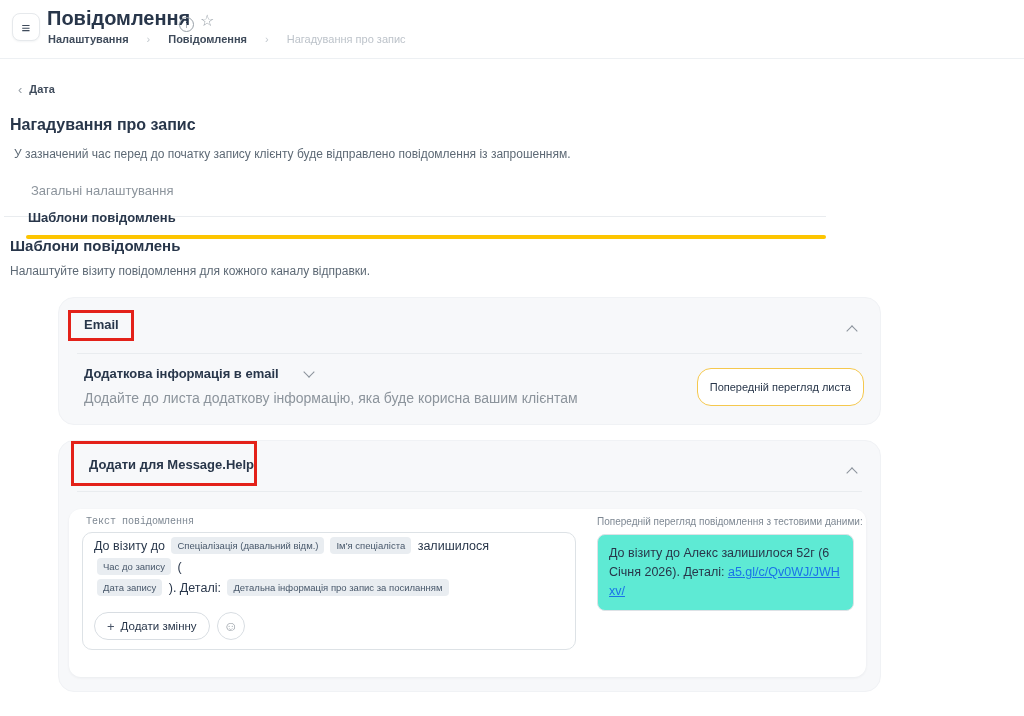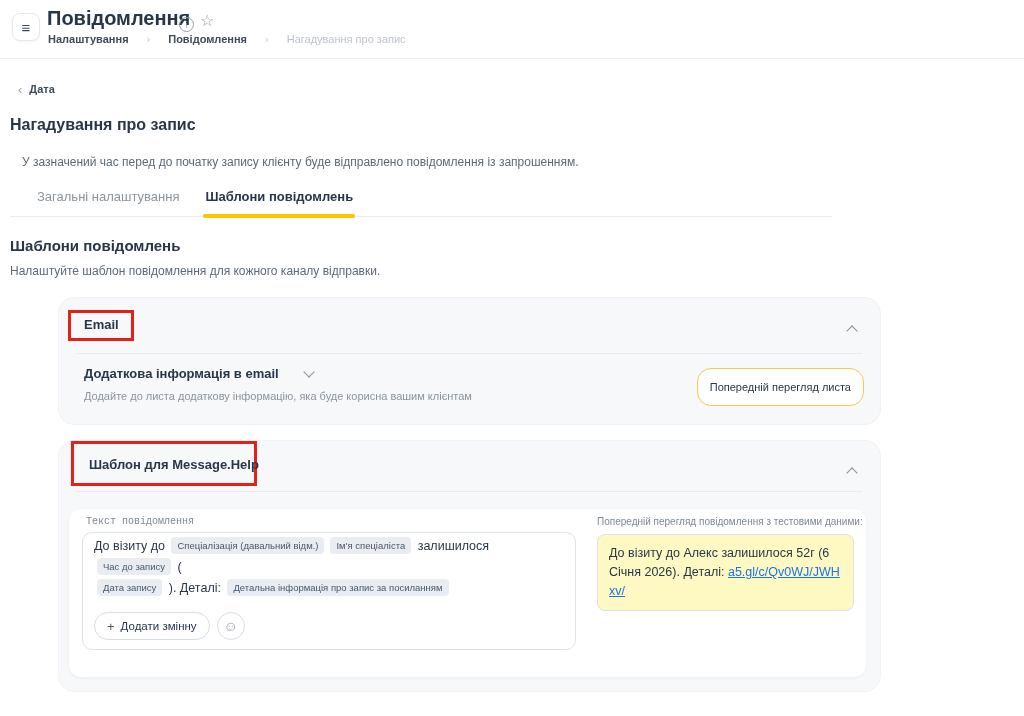--- a/index.html
+++ b/index.html
@@ -18,25 +18,25 @@
   .bc-item{color:#3f4b5b;font-weight:700;cursor:pointer;}
   .bc-item.muted{color:#bdc3ca;font-weight:400;cursor:default;}
   .bc-sep{color:#c3c9cf;}
   .hdr-divider{position:absolute;left:0;top:58px;width:1024px;height:1px;background:#edf0f3;}
 
   
   .back-link{position:absolute;left:18px;top:83px;font-size:11px;font-weight:700;color:#3f4b5b;
     display:flex;gap:7px;align-items:center;cursor:pointer;}
   .back-chev{color:#98a0a8;font-weight:400;font-size:13px;line-height:11px;}
   .page-h{position:absolute;left:10px;top:116px;font-size:16px;font-weight:700;margin:0;color:#28364a;}
-  .page-desc{position:absolute;left:10px;top:143px;font-size:12px;color:#5d6975;margin:12px;}
+  .page-desc{position:absolute;left:10px;top:143px;font-size:12px;color:#5d6975;margin:4px;}
 
   
-  .tabs{position:absolute;left:10px;top:183px;width:822px;height:34px;border-bottom:1px solid #e9ecef;
-    display:flex;align-items:flex-end;box-sizing:border-box;}
+  .tabs{position:absolute;left:4px;top:183px;width:822px;height:34px;border-bottom:1px solid #e9ecef;
+    display:flex;box-sizing:border-box;flex-direction:column;}
   .tab{font-size:13px;color:#8c949c;padding:0 2px 12px;margin-left:25px;cursor:pointer;position:relative;}
   .tab.active{color:#28364a;font-weight:700;margin-left:22px;}
   .tab.active::after{content:"";position:absolute;left:0;right:0;bottom:-2px;height:4px;border-radius:3px;background:#fdc500;}
 
   
   .sec-h{position:absolute;left:10px;top:237px;font-size:15px;font-weight:700;margin:0;color:#28364a;}
   .sec-desc{position:absolute;left:10px;top:264px;font-size:12px;color:#5d6975;margin:0;}
 
   
   .card{position:absolute;left:10px;width:823px;background:#f7f8fa;border:1px solid #f0f2f5;
@@ -56,21 +56,21 @@
   .chev{width:7px;height:7px;border-right:1.6px solid #8a929b;border-bottom:1.6px solid #8a929b;display:inline-block;}
   .chev.up{transform:rotate(-135deg);margin-top:4px;}
   .chev.down{transform:rotate(45deg);margin-bottom:3px;}
   .card-divider{position:absolute;left:18px;right:18px;height:1px;background:#e9ecef;}
   .card.email .card-divider{top:55px;}
   .card.template .card-divider{top:50px;}
 
   
   .email-row-title{position:absolute;left:25px;top:68px;font-size:13px;font-weight:700;color:#28364a;
     display:flex;align-items:center;gap:26px;cursor:pointer;}
-  .email-row-desc{position:absolute;left:25px;top:92px;font-size:11px;color:#8c949c;margin:0;}
+  .email-row-desc{position:absolute;left:25px;top:92px;font-size:14px;color:#8c949c;margin:0;}
   .preview-letter-btn{position:absolute;right:16px;top:70px;height:38px;padding:0 12px;
     border:1.5px solid #f5c84e;border-radius:14px;background:#fff;font-size:11px;color:#28364a;
     display:flex;align-items:center;cursor:pointer;font-family:inherit;}
 
   
   .panel{position:absolute;left:10px;top:68px;width:797px;height:168px;background:#fff;border-radius:12px;
     box-shadow:0 1px 3px rgba(25,39,57,.06);}
   .editor-label{position:absolute;left:17px;top:7px;font-size:10px;color:#7e8893;font-family:Liberation Mono, monospace;}
   .editor-box{position:absolute;left:13px;top:23px;width:494px;height:118px;border:1px solid #dde2e6;
     border-radius:10px;background:#fff;box-sizing:border-box;padding:3px 11px 40px;font-size:12.5px;
@@ -79,21 +79,21 @@
   .chip{display:inline-block;background:#e9edf1;color:#47576a;font-size:9.5px;line-height:15px;
     padding:1px 6px;border-radius:4px;margin:0 3px;vertical-align:1px;cursor:pointer;white-space:nowrap;}
   .editor-footer{position:absolute;left:11px;bottom:9px;display:flex;gap:7px;align-items:center;}
   .add-var-btn{height:28px;border:1px solid #d8dde2;border-radius:15px;background:#fff;padding:0 12px;
     font-size:11.5px;color:#28364a;display:flex;align-items:center;gap:6px;cursor:pointer;font-family:inherit;}
   .plus{color:#4a5568;font-size:13px;}
   .emoji-btn{width:28px;height:28px;border:1px solid #d8dde2;border-radius:50%;background:#fff;
     display:flex;align-items:center;justify-content:center;color:#8c949c;font-size:14px;cursor:pointer;padding:0;}
   .preview-label{position:absolute;left:528px;top:7px;font-size:10px;color:#7e8893;white-space:nowrap;}
   .preview-box{position:absolute;left:528px;top:25px;width:257px;box-sizing:border-box;
-    border:1px solid #dde2e6;border-radius:8px;background:#fef9c3;padding:9px 11px;font-size:12.5px;
+    border:1px solid #dde2e6;border-radius:8px;background:#5eead4;padding:9px 11px;font-size:12.5px;
     line-height:19px;color:#28364a;}
   .preview-link{color:#1a73e8;text-decoration:underline;cursor:pointer;word-break:break-all;}
 </style>
 </head>
 <body>
 
 <div class="screen">
 
   <button class="menu-btn">
     <span>≡</span>
@@ -117,40 +117,40 @@
 
   <h2 class="page-h">Нагадування про запис</h2>
   <p class="page-desc">У зазначений час перед до початку запису клієнту буде відправлено повідомлення із запрошенням.</p>
 
   <div class="tabs">
       <div class="tab">Загальні налаштування</div>
       <div class="tab active">Шаблони повідомлень</div>
     </div>
 
   <h3 class="sec-h">Шаблони повідомлень</h3>
-  <p class="sec-desc">Налаштуйте шаблон повідомлення для кожного каналу відправки.</p>
+  <p class="sec-desc">Налаштуйте візиту повідомлення для кожного каналу відправки.</p>
 
   <section class="card email">
     <div class="annotation email-box"></div>
     <div class="card-title">Email</div>
     <div class="chev-btn">
       <span class="chev up"></span>
     </div>
     <div class="card-divider"></div>
     <div class="email-row-title">
       <span>Додаткова інформація в email</span>
       <span class="chev down"></span>
     </div>
     <p class="email-row-desc">Додайте до листа додаткову інформацію, яка буде корисна вашим клієнтам</p>
     <button class="preview-letter-btn">Попередній перегляд листа</button>
   </section>
 
   <section class="card template">
     <div class="annotation tpl-box"></div>
-    <div class="card-title">Шаблон для Message.Help</div>
+    <div class="card-title">Додати для Message.Help</div>
     <div class="chev-btn">
       <span class="chev up"></span>
     </div>
     <div class="card-divider"></div>
 
     <div class="panel">
       <div class="editor-label">Текст повідомлення</div>
       <div class="editor-box">
         <span id="message-content"><span class="mtext"> До візиту до </span><span class="chip">Спеціалізація (давальний відм.)</span><span class="chip">Ім'я спеціаліста</span><span class="mtext"> залишилося </span><span class="chip">Час до запису</span><span class="mtext"> ( </span><br><span class="chip">Дата запису</span><span class="mtext"> ). Деталі: </span><span class="chip">Детальна інформація про запис за посиланням</span></span>
         <div class="editor-footer">

